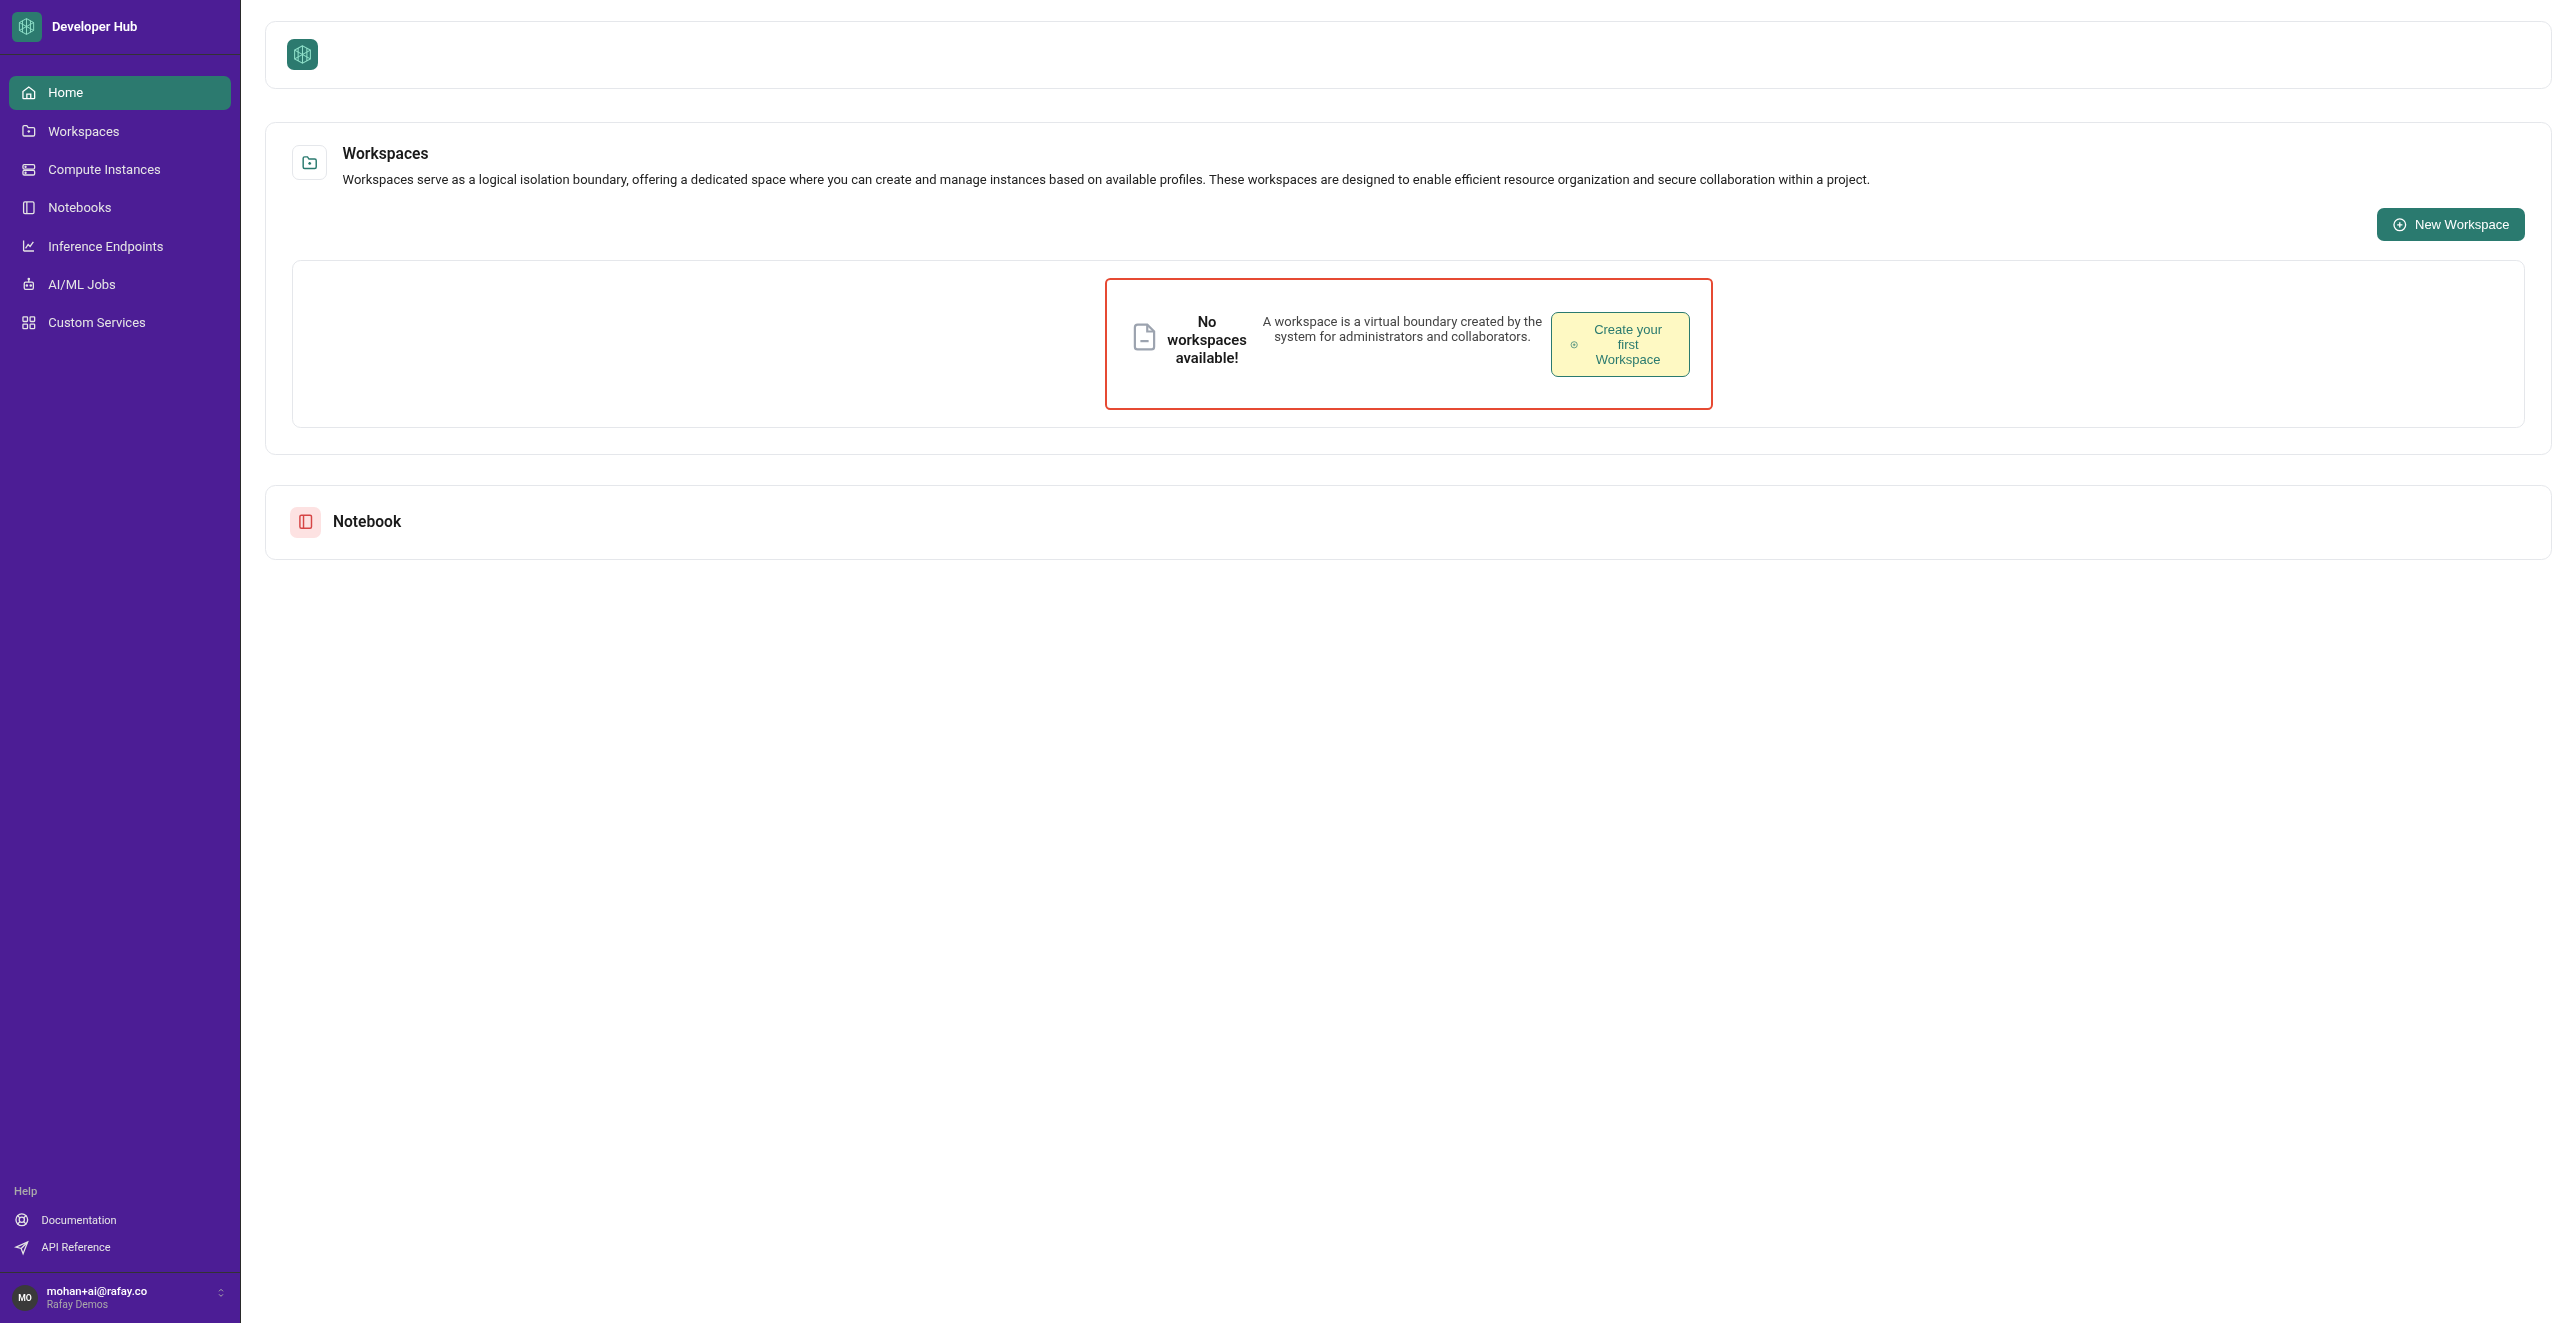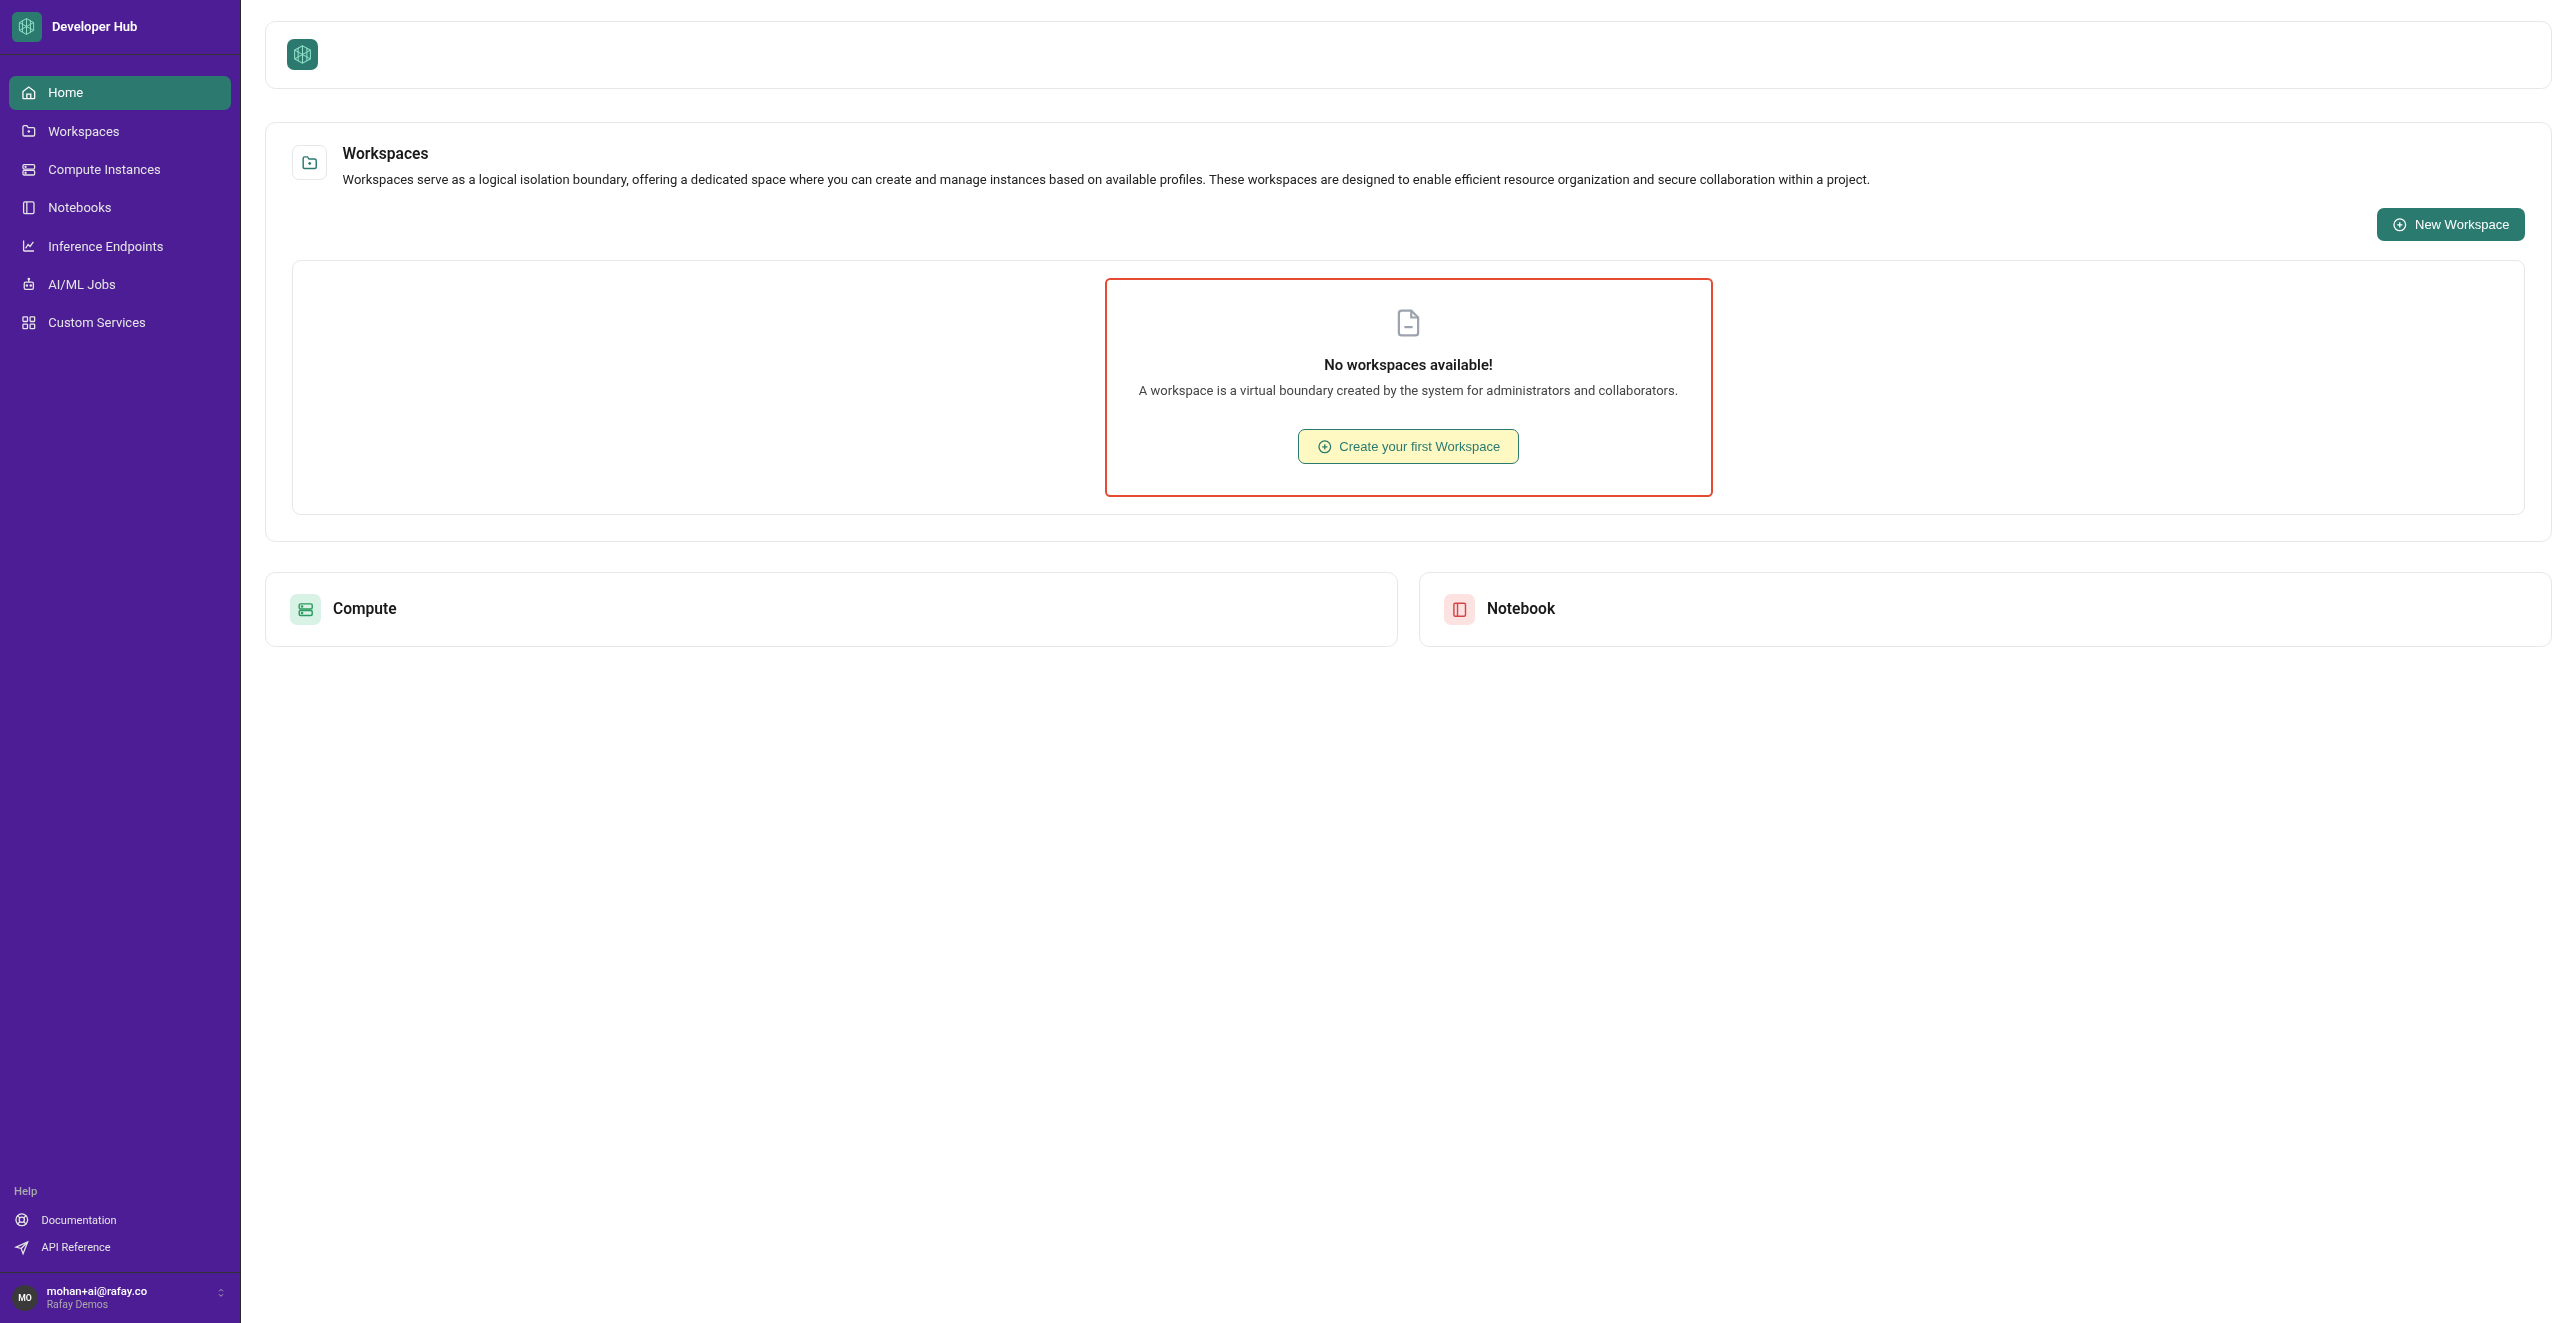--- a/index.html
+++ b/index.html
@@ -189,23 +189,22 @@
 .empty-panel {
   border: 0.9px solid #e5e7eb;
   border-radius: 8.7px;
   padding: 17.4px;
 }
 .highlight-box {
   border: 2.6px solid #e64a33;
   border-radius: 5.2px;
   max-width: 608px;
   margin: 0 auto;
-  padding: 24px 21px 31px 21px;
-  display: flex;
-  flex-direction: column;
+  padding: 32px 21px 31px 21px;
+  display: flex;
   align-items: center;
   text-align: center;
 }
 .highlight-box .file-icon { color: #9ca3af; margin-bottom: 14px; }
 .empty-title { font-size: 14.8px; font-weight: 600; margin-bottom: 8.7px; }
 .empty-desc { font-size: 13px; color: #444; margin-bottom: 31px; }
 .btn-outline {
   background: #fef9c3;
   border: 0.9px solid #2a7a6f;
   color: #2a7a6f;
@@ -422,33 +421,20 @@
               </svg>
             <span>Create your first Workspace</span>
           </button>
         </div>
       </div>
     </div>
 
     <div class="bottom-row">
       <div class="bottom-card">
         <div class="bottom-card-head">
-          <div class="mini-icon-box green">
-            <svg width="17.4" height="17.4" viewBox="0 0 24 24" fill="none" stroke="#2a9a5f" stroke-width="2">
-                <rect x="3" y="4" width="18" height="7" rx="2"></rect>
-                <rect x="3" y="13" width="18" height="7" rx="2"></rect>
-                <circle cx="7" cy="7.5" r="0.8" fill="#2a9a5f"></circle>
-                <circle cx="7" cy="16.5" r="0.8" fill="#2a9a5f"></circle>
-              </svg>
-          </div>
-          <div class="bottom-title">Compute</div>
-        </div>
-      </div>
-      <div class="bottom-card">
-        <div class="bottom-card-head">
           <div class="mini-icon-box red">
             <svg width="17.4" height="17.4" viewBox="0 0 24 24" fill="none" stroke="#d64545" stroke-width="2">
                 <rect x="4" y="3" width="16" height="18" rx="2"></rect>
                 <path d="M9 3 V21"></path>
               </svg>
           </div>
           <div class="bottom-title">Notebook</div>
         </div>
       </div>
     </div>

